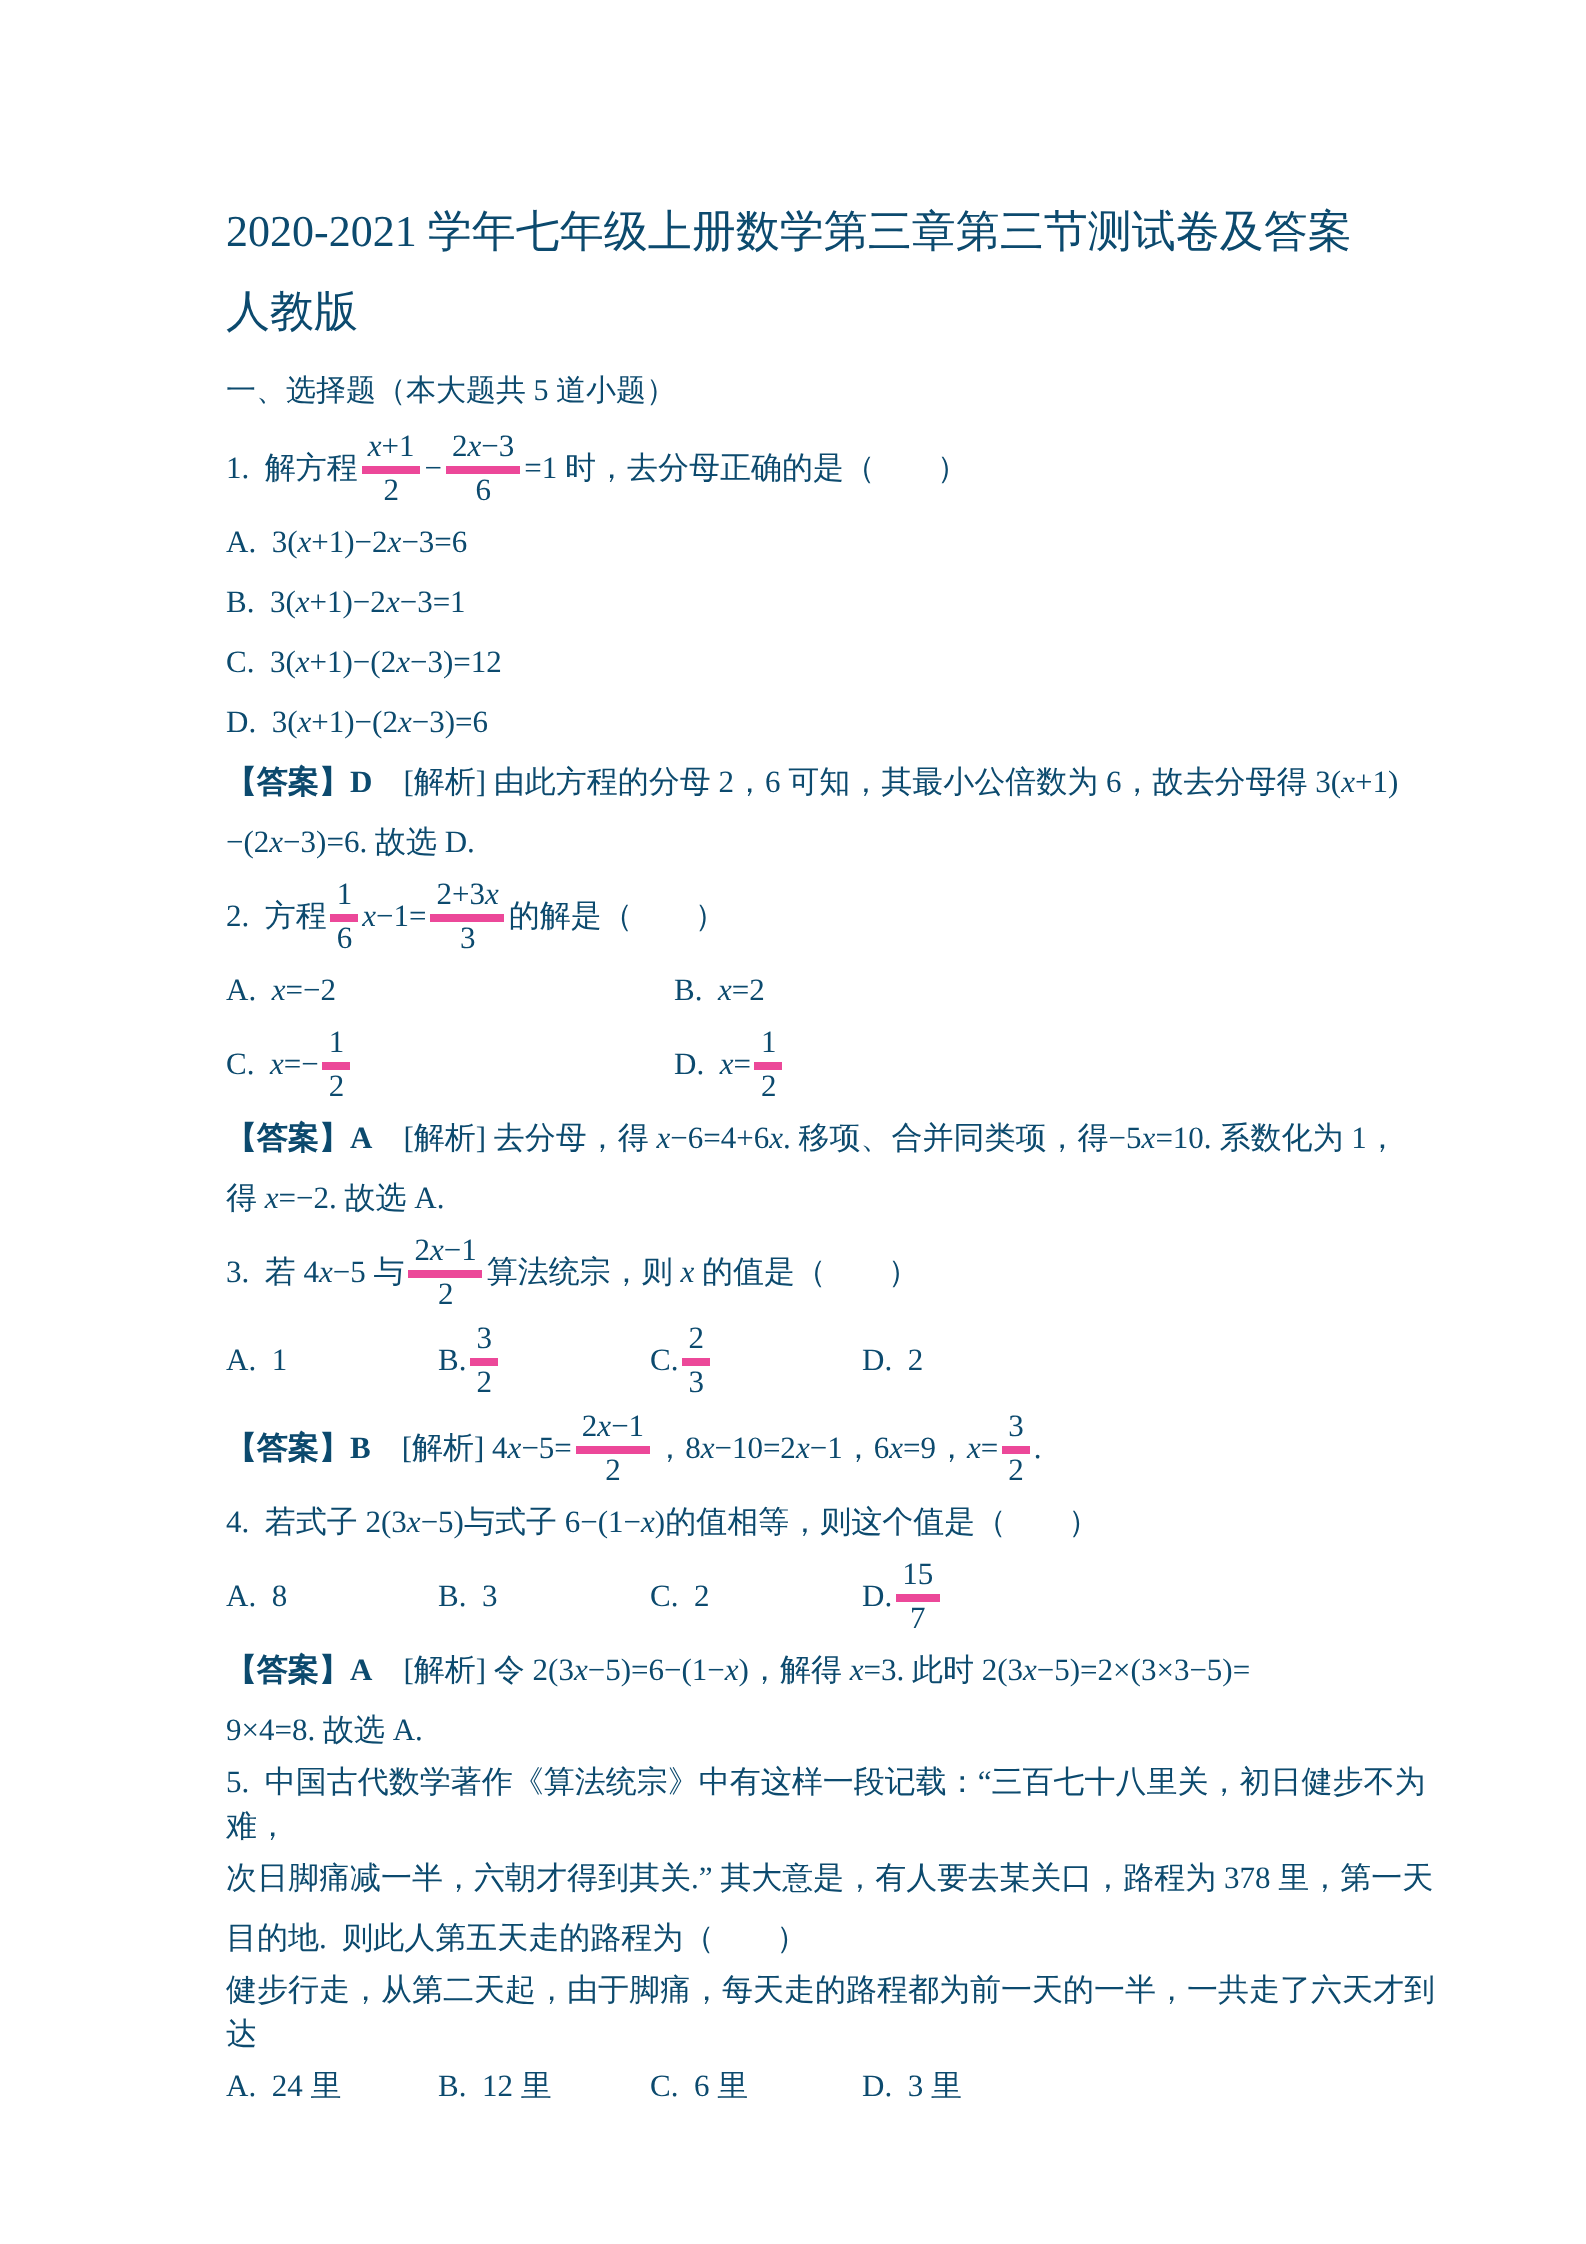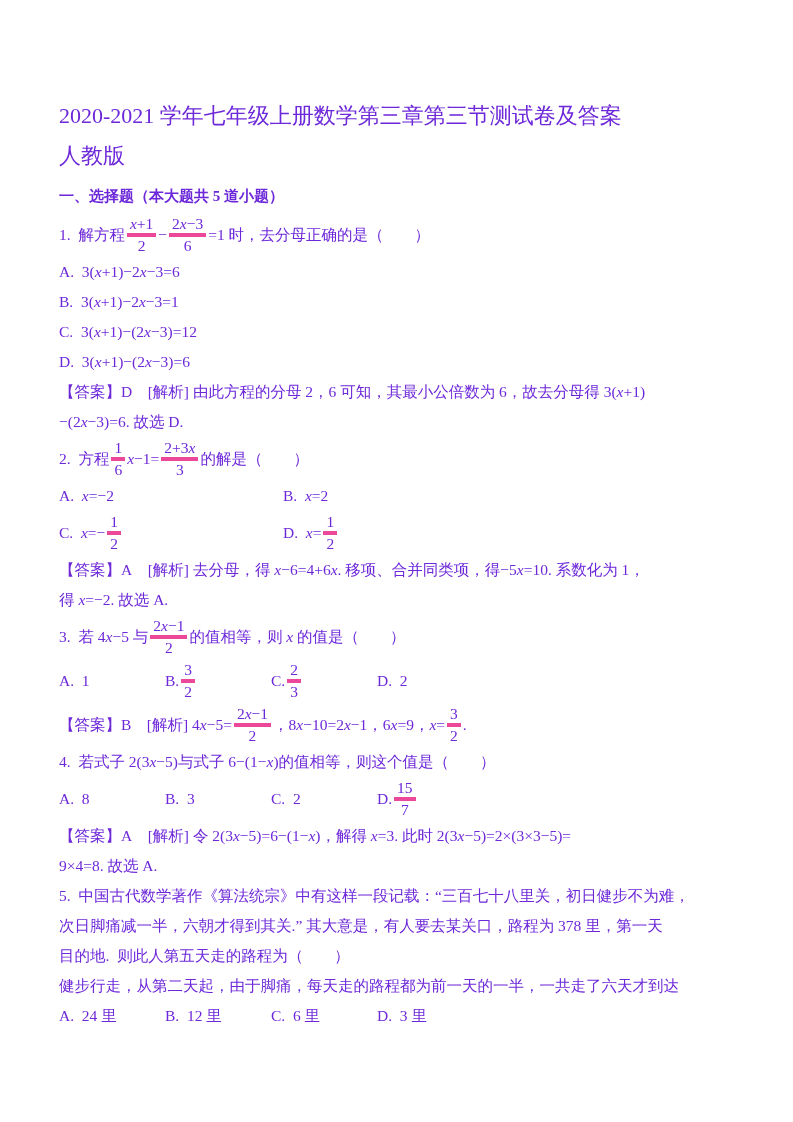--- a/index.html
+++ b/index.html
@@ -1,28 +1,28 @@
 <!DOCTYPE html>
 <html><head>
 <meta charset="utf-8">
 <style>
   html,body { margin:0; padding:0; background:#888; }
   .page {
     width:793px; height:1122px; margin:0 auto; background:#ffffff;
-    box-sizing:border-box; padding:102px 68px 0 59px;
+    box-sizing:border-box; padding:102px 68px 0 113px;
     font-family:"Liberation Serif","DejaVu Serif",serif;
-    color:#6d28d9; overflow:hidden;
+    color:#0c4a6e; overflow:hidden;
   }
   .t1 { font-size:22px; line-height:28px; font-weight:400; margin:0 0 12px 0; white-space:pre-wrap; }
   .t1.second { margin-bottom:15px; }
-  .hd { font-size:15px; line-height:22px; margin:0 0 6px 0; white-space:pre-wrap;font-weight:bold; }
+  .hd { font-size:15px; line-height:22px; margin:0 0 6px 0; white-space:pre-wrap; }
   .row { display:flex; align-items:center; min-height:30px; font-size:15.5px; line-height:22px; }
   .row.lnf { min-height:44px; }
   .seg { white-space:pre-wrap; }
-  .seg.b { font-weight:400; }
+  .seg.b { font-weight:700; }
   .seg.m i, .frac i { font-style:italic; }
   .frac { display:inline-flex; flex-direction:column; align-items:center; line-height:16px; margin:0 2px; vertical-align:middle; }
   .frac .fn { display:block; border-bottom:4px solid #ec4899; padding:0 3px 1px; text-align:center; }
   .frac .fd { display:block; padding-top:1px; text-align:center; }
   .cell { display:flex; align-items:center; }
   .c2 { width:224px; }
   .c4 { width:106px; }
   .cell:last-child { width:auto; }
 </style>
 </head>
@@ -127,21 +127,21 @@
         <span class="seg x"> 故选 A.</span>
       </div>
       <div class="row lnf">
         <span class="seg x">3.  若 </span>
         <span class="seg m">4<i>x</i>−5</span>
         <span class="seg x"> 与</span>
         <span class="frac">
           <span class="fn">2<i>x</i>−1</span>
           <span class="fd">2</span>
         </span>
-        <span class="seg x">的值相等，则 </span>
+        <span class="seg x">算法统宗，则 </span>
         <span class="seg m"><i>x</i></span>
         <span class="seg x"> 的值是（　　）</span>
       </div>
       <div class="row cols4 lnf">
         <span class="cell c4">
           <span class="seg x">A.  1</span>
         </span>
         <span class="cell c4">
           <span class="seg x">B.</span>
           <span class="frac">

